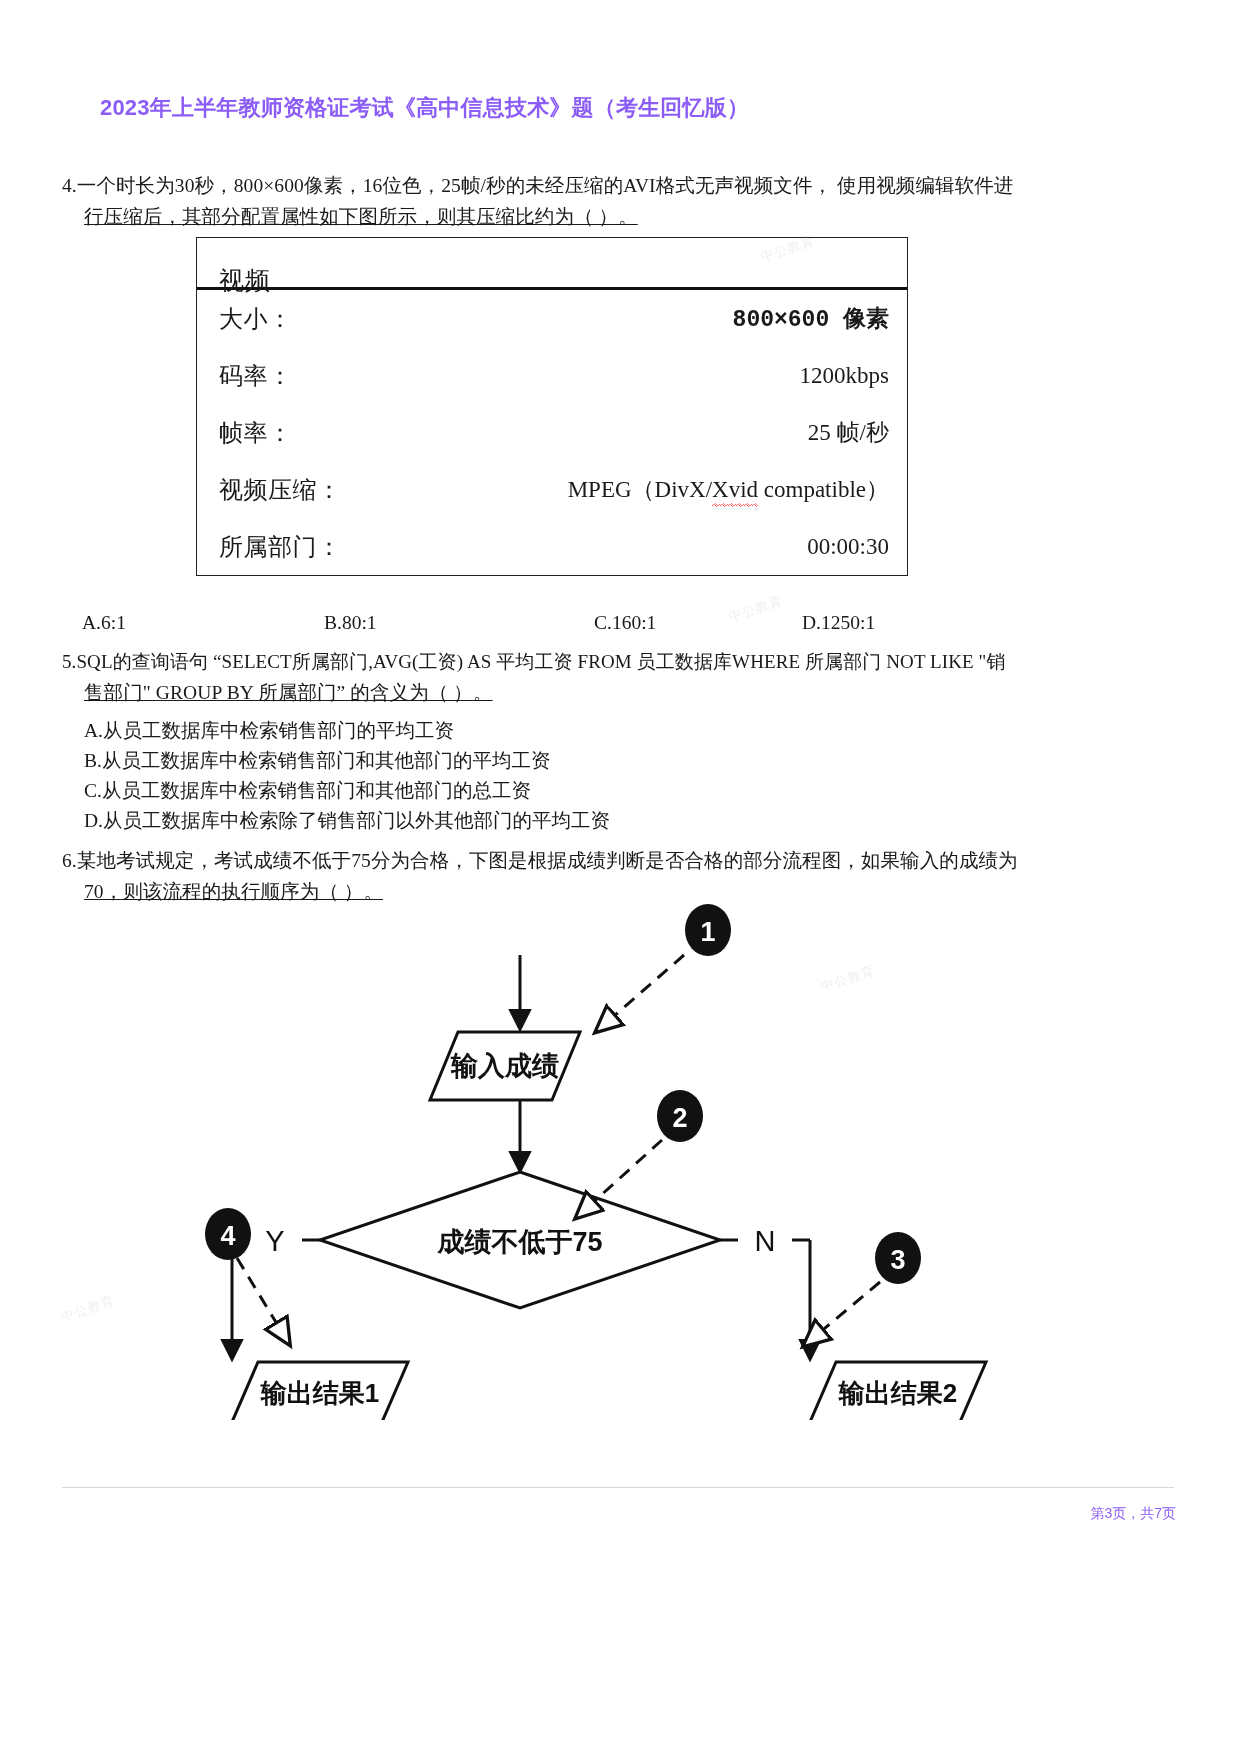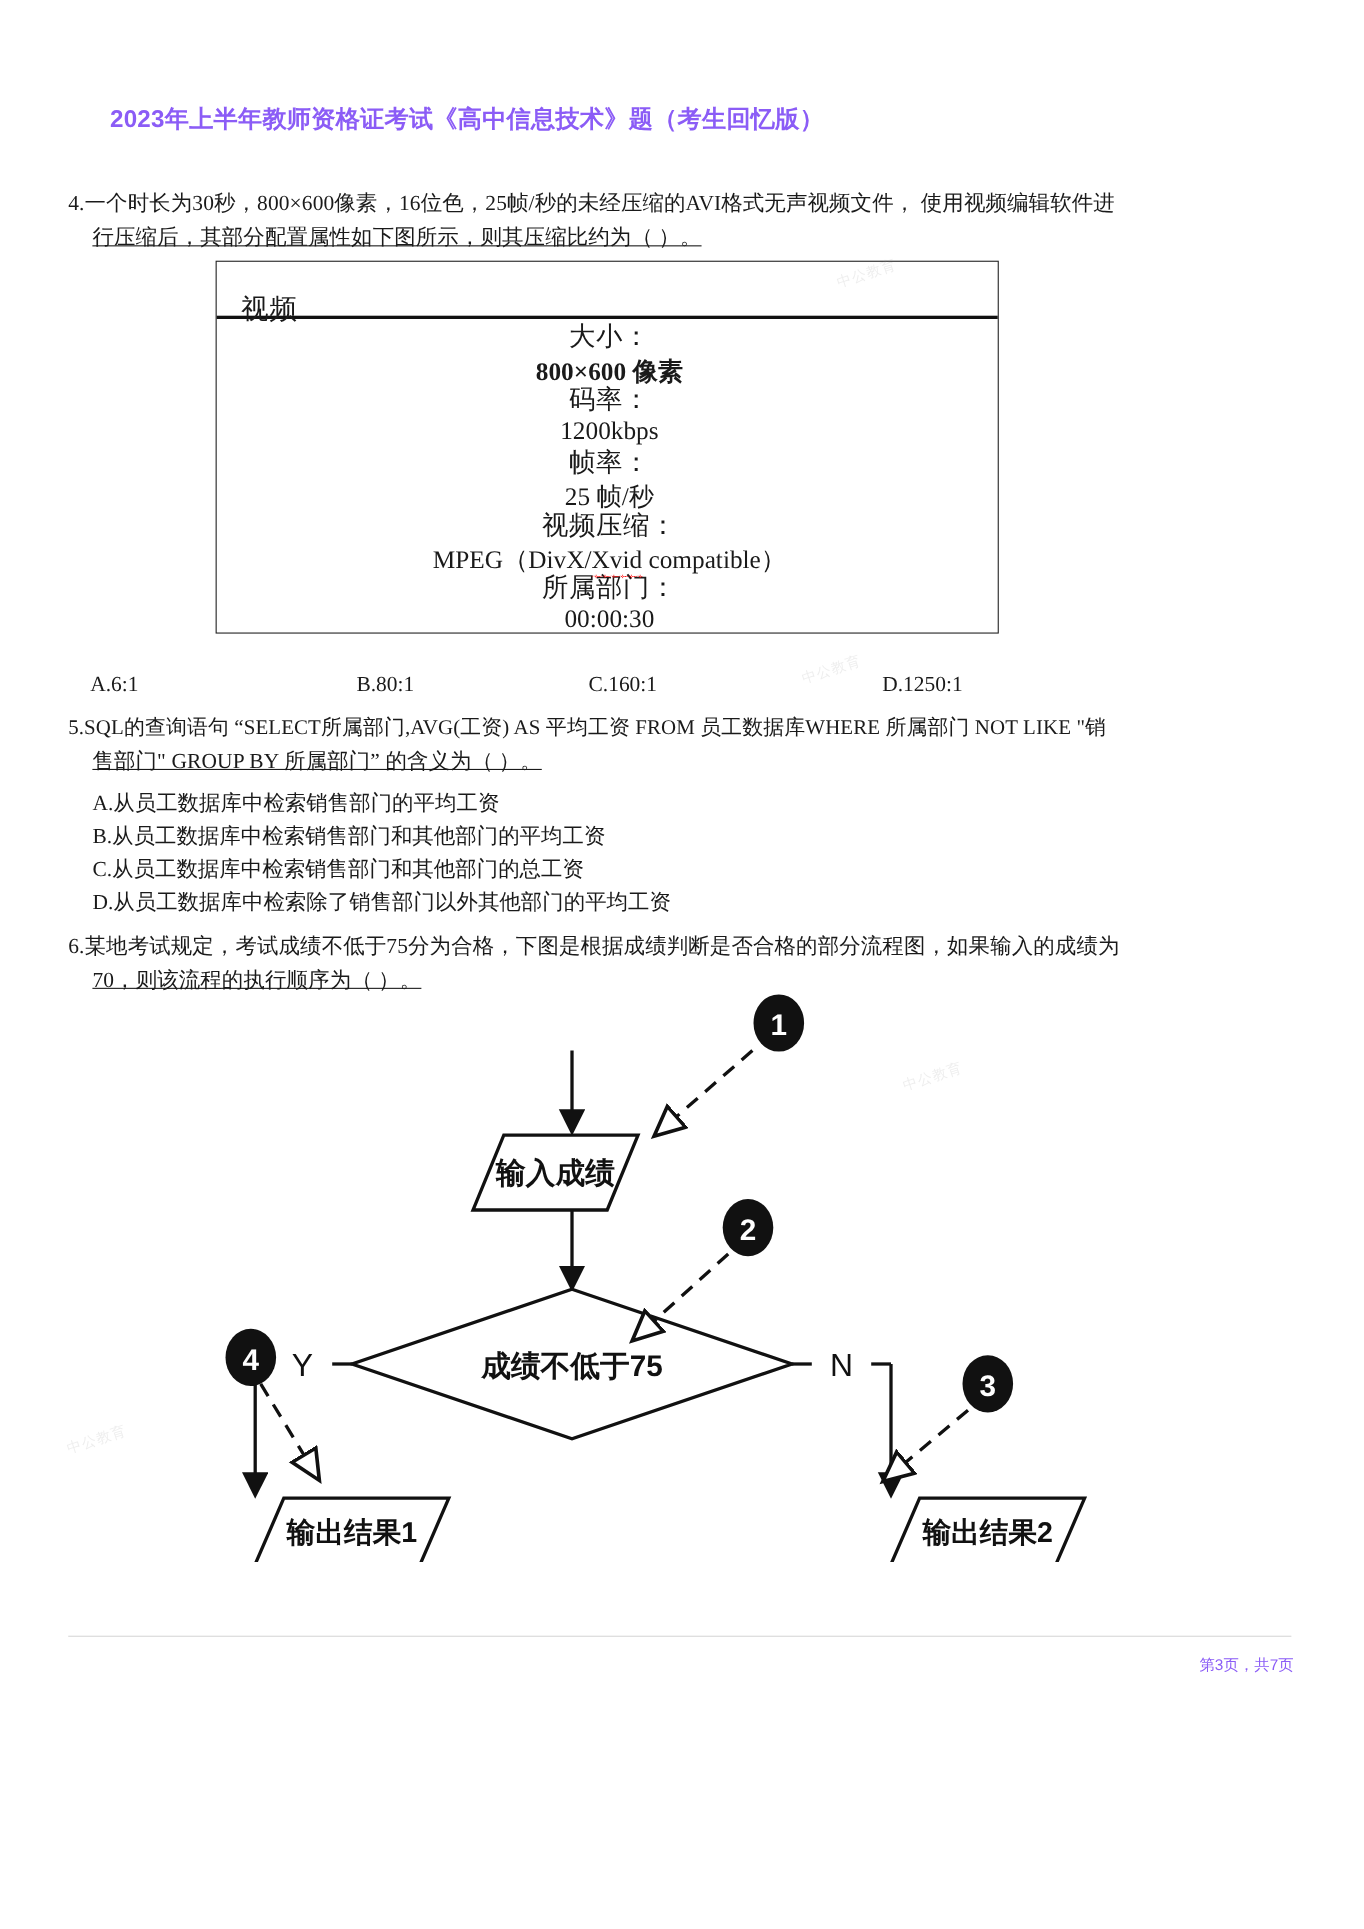--- a/index.html
+++ b/index.html
@@ -78,32 +78,31 @@
     letter-spacing: 1px;
     margin-top: 36px;
   }
   .vid-row {
     height: 57px;
     display: flex;
     align-items: center;
     justify-content: space-between;
     padding: 0 18px 0 22px;
     box-sizing: border-box;
-    flex-direction: column;
   }
   .vid-row .label {
     font-size: 24px;
     letter-spacing: 0.5px;
   }
   .vid-row .value {
     font-size: 23px;
     text-align: right;
     white-space: nowrap;
   }
-  .vid-row .value.bold-cn { font-weight: 600; }
+  .vid-row .value.bold-cn { font-weight: 600; font-family: Liberation Mono, monospace; }
   .squiggle {
     position: relative;
     display: inline-block;
   }
   .squiggle::after {
     content: "";
     position: absolute;
     left: 0; right: 0; bottom: -4px;
     height: 4px;
     background-image:
@@ -121,21 +120,21 @@
     width: 1100px;
     height: 28px;
   }
   #q4-options .opt {
     position: absolute;
     font-size: 19.5px;
     white-space: nowrap;
   }
   #q4-options .opt.a { left: 20px; }
   #q4-options .opt.b { left: 262px; }
-  #q4-options .opt.c { left: 473px; }
+  #q4-options .opt.c { left: 532px; }
   #q4-options .opt.d { left: 740px; }
 
   
   #q5 { left: 62px; top: 646px; width: 1110px; }
   #q5 .q-line:first-child { font-size: 19px; }
 
   
   #q6 { left: 62px; top: 845px; width: 1110px; }
 
   

